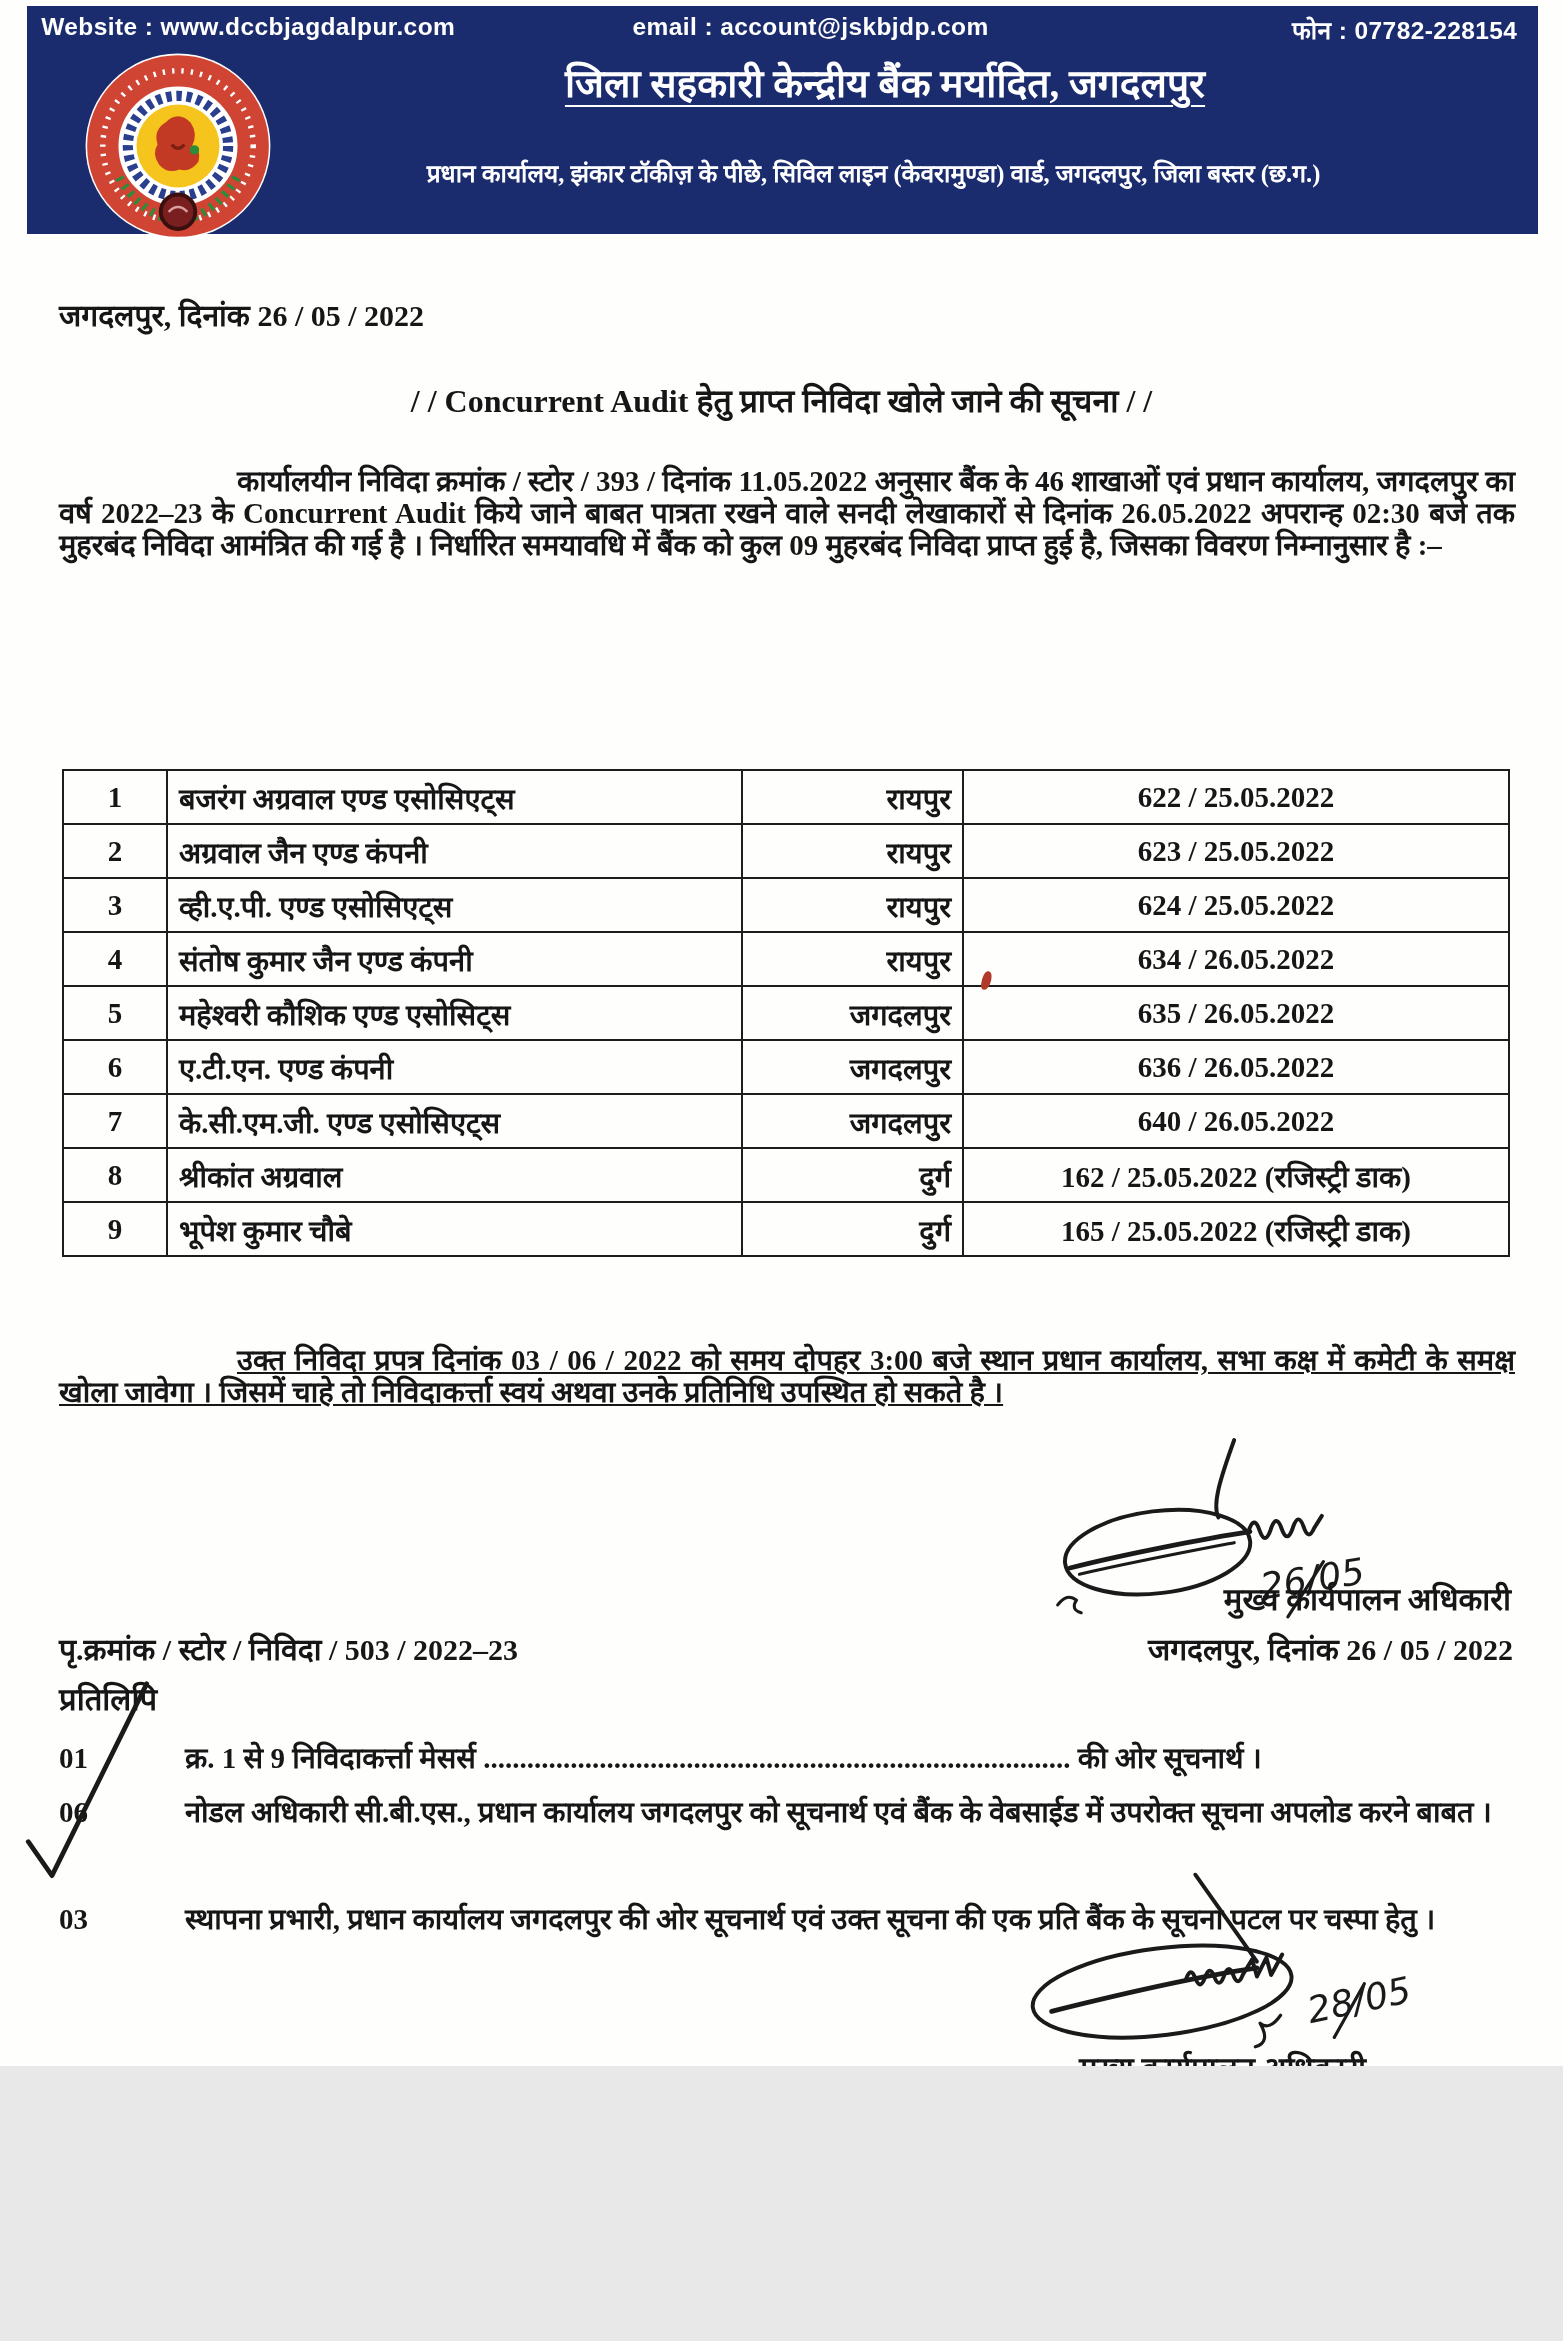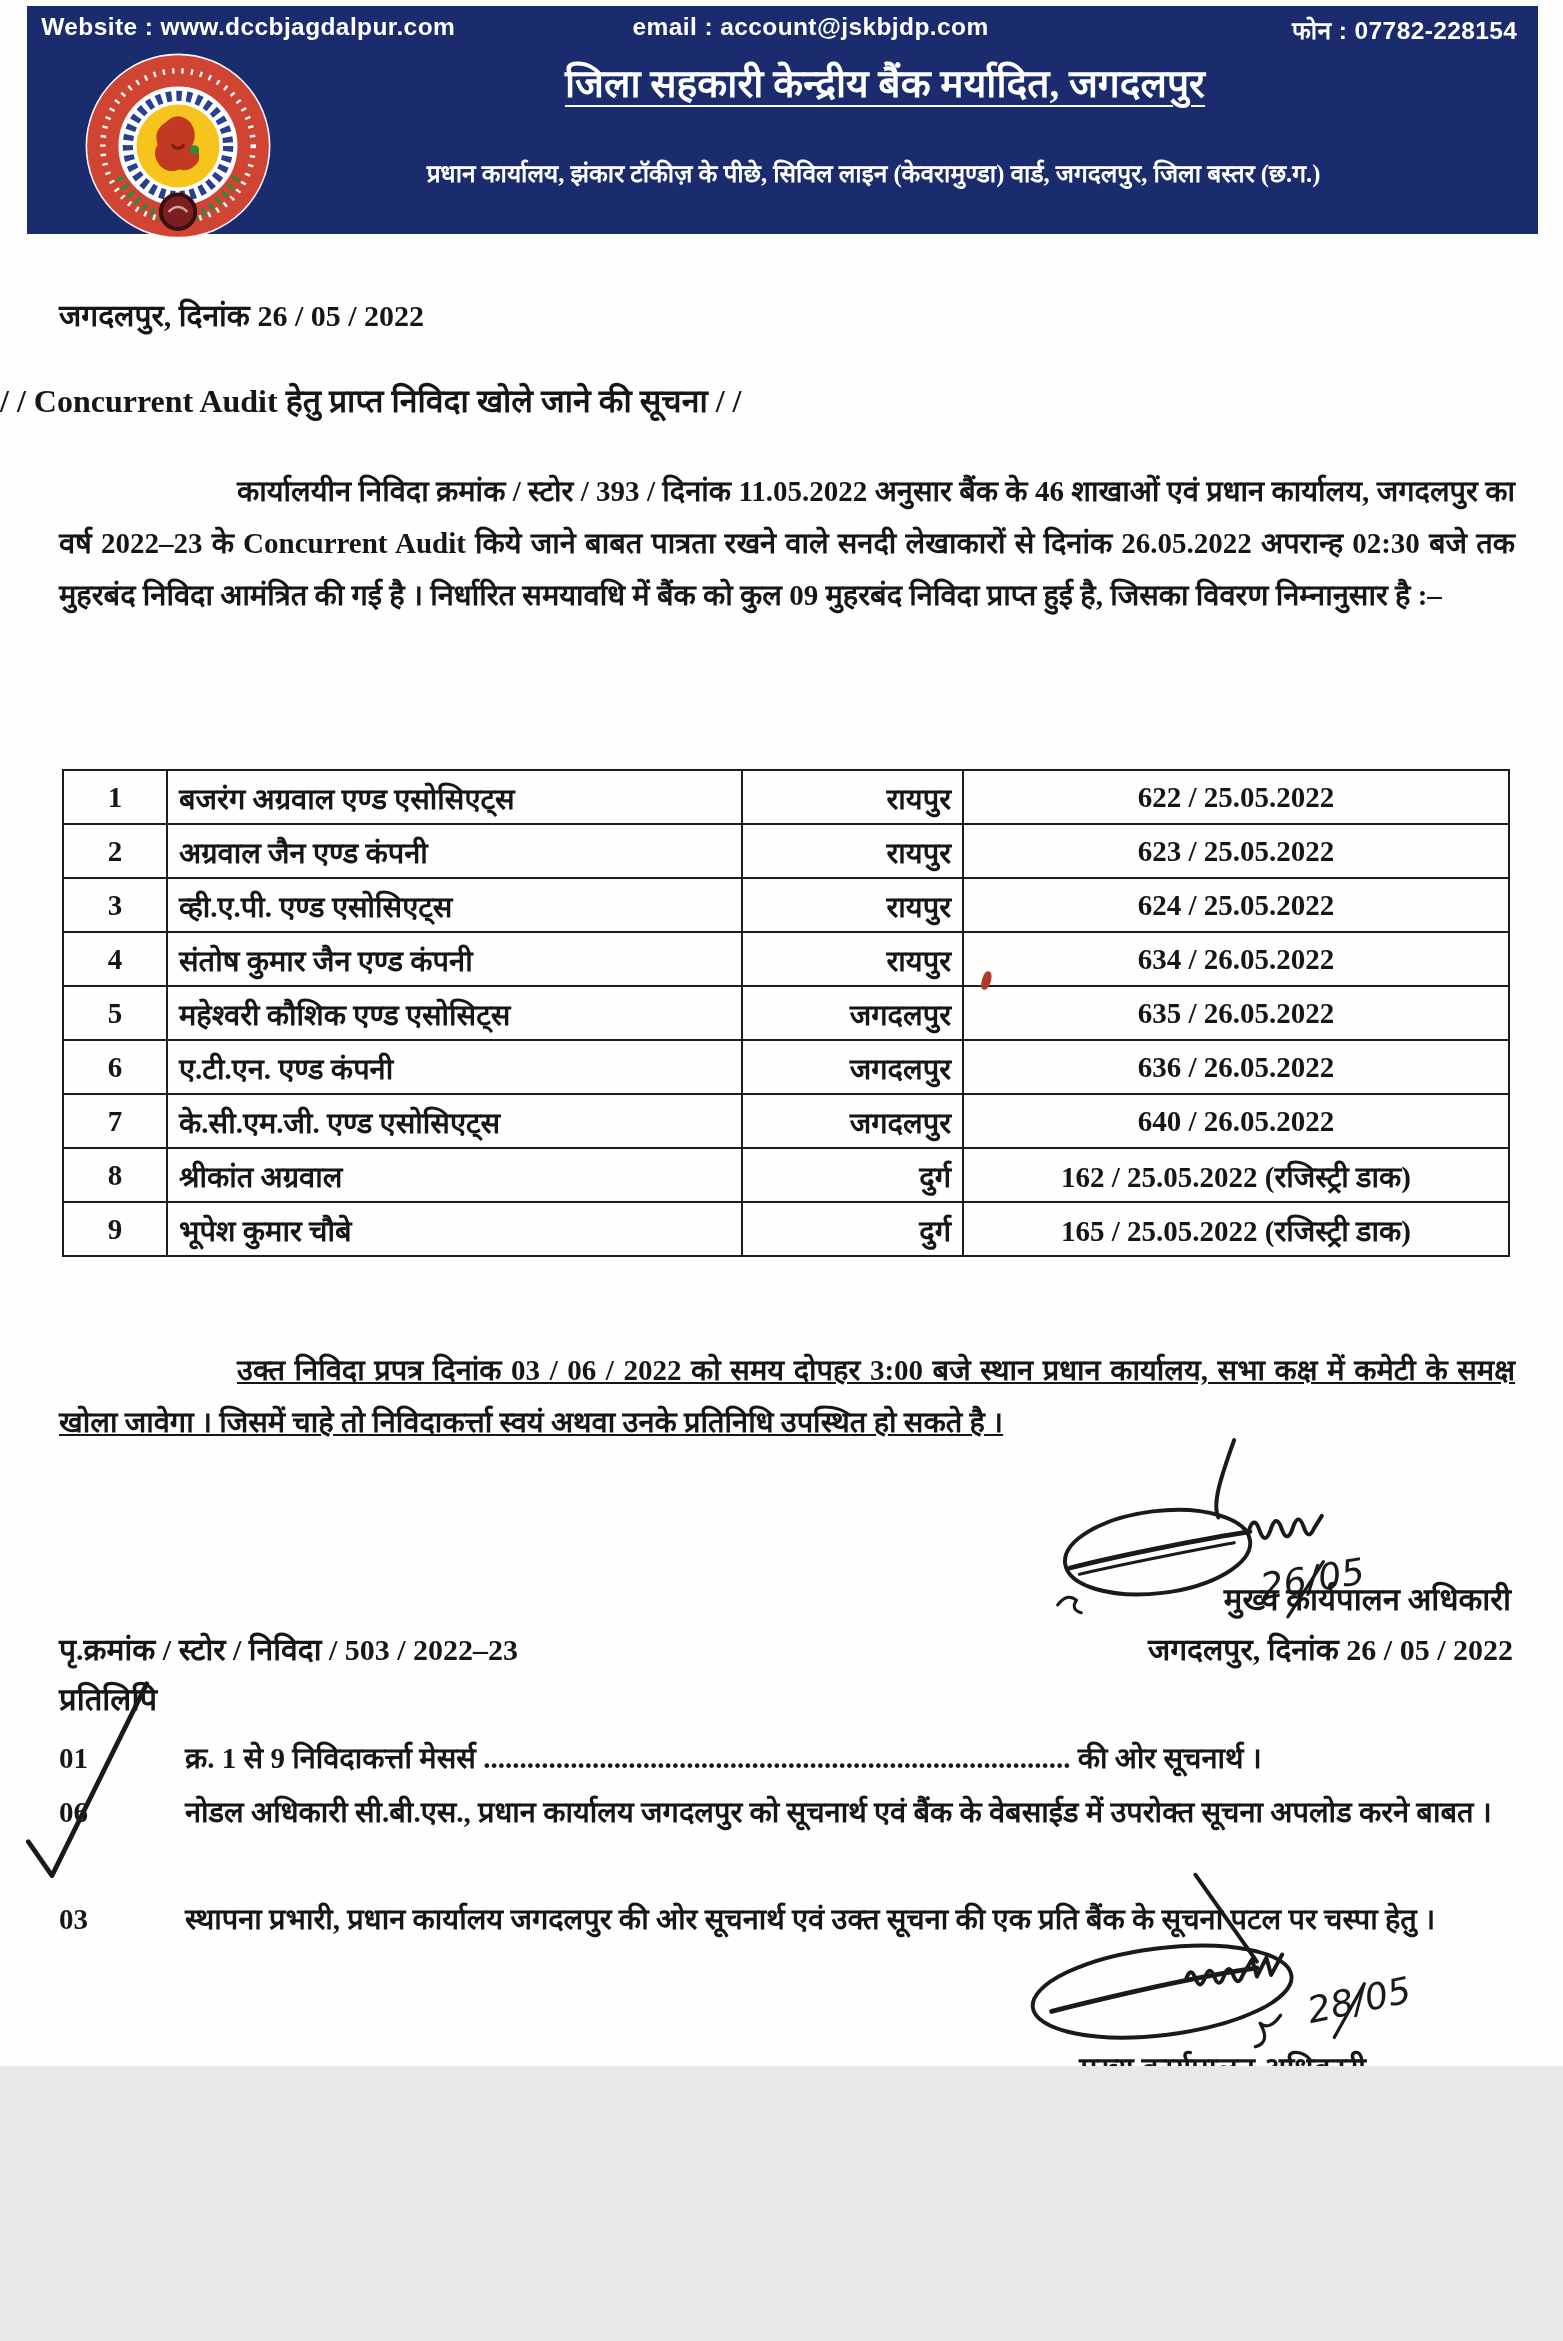--- a/index.html
+++ b/index.html
@@ -34,26 +34,26 @@
     text-align:center;font-size:24.5px;font-weight:700;white-space:nowrap;
   }
   .logo{position:absolute;left:57px;top:46px;width:188px;height:188px;}
   
   .refline{
     position:absolute;left:59px;width:1454px;
     display:flex;justify-content:space-between;
     font-size:30px;font-weight:700;white-space:nowrap;
   }
   .notice-heading{
-    position:absolute;left:0;width:1563px;
+    position:absolute;left:0;width:1563px;text-align:center;
     font-size:32px;font-weight:700;
   }
   .para{
     position:absolute;left:59px;width:1456px;
-    font-size:29px;font-weight:700;line-height:52px;
+    font-size:29px;font-weight:700;line-height:32px;
     text-align:justify;
   }
   .para.indent{text-indent:178px;}
   
   table.tenders{
     position:absolute;left:62px;top:769px;width:1446px;
     border-collapse:collapse;table-layout:fixed;
     font-size:29px;font-weight:700;
   }
   table.tenders th,table.tenders td{

